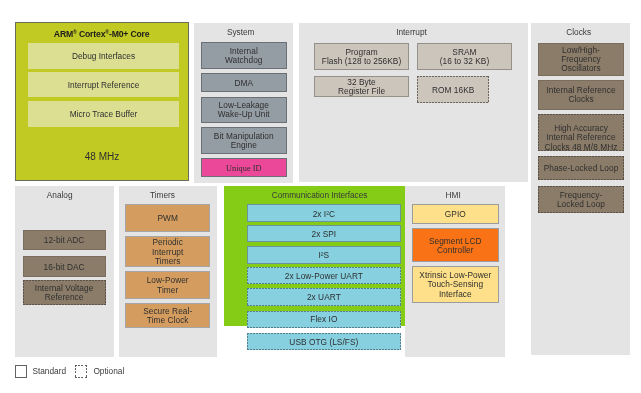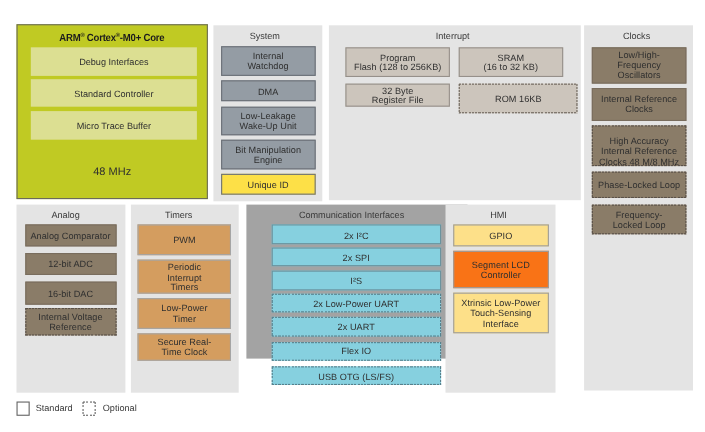--- a/index.html
+++ b/index.html
@@ -63,57 +63,57 @@
 </head>
 <body>
 
 <div id="stage">
     <div id="core" style="left: 15px; top: 21.5px; width: 174px; height: 159.5px; background: rgb(192, 202, 35);">
       <div id="core-title" style="top: 5.8px;"><span>ARM<sup>®</sup> Cortex<sup>®</sup>-M0+ Core</span></div>
       <div class="core-blk" style="left: 11.9px; top: 20.9px; width: 151.3px; height: 25.6px; background: rgb(220, 223, 146);">
         <span>Debug Interfaces</span>
       </div>
       <div class="core-blk" style="left: 11.9px; top: 49.4px; width: 151.3px; height: 25.6px; background: rgb(220, 223, 146);">
-        <span>Standard Controller</span>
+        <span>Interrupt Reference</span>
       </div>
       <div class="core-blk" style="left: 11.9px; top: 78.7px; width: 151.3px; height: 25.6px; background: rgb(220, 223, 146);">
         <span>Micro Trace Buffer</span>
       </div>
       <div id="core-freq" style="top: 128px;">48 MHz</div>
     </div>
     <div class="panel" style="left: 194px; top: 22.5px; width: 99px; height: 160px; background: rgb(228, 228, 228);">
       <div class="panel-title" style="top: 4.2px; transform: translateX(-2.8px);">System</div>
       <div class="blk" style="left: 7px; top: 19.8px; width: 85.5px; height: 26.4px; background: rgb(148, 156, 164); border-color: rgb(107, 112, 119); --bc: #6b7077;">
         <span>Internal<br>Watchdog</span>
       </div>
       <div class="blk" style="left: 7px; top: 50.5px; width: 85.5px; height: 19.2px; background: rgb(148, 156, 164); border-color: rgb(107, 112, 119); --bc: #6b7077;">
         <span>DMA</span>
       </div>
       <div class="blk" style="left: 7px; top: 74px; width: 85.5px; height: 26.4px; background: rgb(148, 156, 164); border-color: rgb(107, 112, 119); --bc: #6b7077;">
         <span>Low-Leakage<br>Wake-Up Unit</span>
       </div>
       <div class="blk" style="left: 7px; top: 104.7px; width: 85.5px; height: 26.4px; background: rgb(148, 156, 164); border-color: rgb(107, 112, 119); --bc: #6b7077;">
         <span>Bit Manipulation<br>Engine</span>
       </div>
-      <div class="blk" style="left: 7px; top: 135.4px; width: 85.5px; height: 19.2px; background: #fde047; border-color: rgb(107, 112, 119); --bc: #6b7077;">
+      <div class="blk" style="left: 7px; top: 135.4px; width: 85.5px; height: 19.2px; background: #ec4899; border-color: rgb(107, 112, 119); font-family: Liberation Serif, serif; --bc: #6b7077;">
         <span>Unique ID</span>
       </div>
     </div>
     <div class="panel" style="left: 298.5px; top: 22.5px; width: 229px; height: 159px; background: rgb(228, 228, 228);">
       <div class="panel-title" style="top: 4.2px; transform: translateX(-1.5px);">Interrupt</div>
       <div class="blk" style="left: 15.8px; top: 20.5px; width: 94.5px; height: 26.7px; background: rgb(204, 197, 188); border-color: rgb(150, 144, 138); --bc: #96908a;">
         <span>Program<br>Flash (128 to 256KB)</span>
       </div>
       <div class="blk" style="left: 118.7px; top: 20.5px; width: 94.5px; height: 26.7px; background: rgb(204, 197, 188); border-color: rgb(150, 144, 138); --bc: #96908a;">
         <span>SRAM<br>(16 to 32 KB)</span>
       </div>
       <div class="blk" style="left: 15.8px; top: 53.7px; width: 94.5px; height: 21px; background: rgb(204, 197, 188); border-color: rgb(150, 144, 138); --bc: #96908a;">
         <span>32 Byte<br>Register File</span>
       </div>
-      <div class="blk dashed" style="left: 118.7px; top: 53.7px; width: 108px; height: 26.7px; background: rgb(204, 197, 188); border-color: rgb(150, 144, 138); --bc: #6d655c;">
+      <div class="blk dashed" style="left: 118.7px; top: 53.7px; width: 72px; height: 26.7px; background: rgb(204, 197, 188); border-color: rgb(150, 144, 138); --bc: #6d655c;">
         <span>ROM 16KB</span>
       </div>
     </div>
     <div class="panel" style="left: 531px; top: 22.5px; width: 99px; height: 332.5px; background: rgb(228, 228, 228);">
       <div class="panel-title" style="top: 4.2px; transform: translateX(-1.8px);">Clocks</div>
       <div class="blk" style="left: 7px; top: 20px; width: 86px; height: 33px; background: rgb(138, 124, 104); border-color: rgb(121, 109, 94); --bc: #796d5e;">
         <span>Low/High-<br>Frequency<br>Oscillators</span>
       </div>
       <div class="blk" style="left: 7px; top: 57.5px; width: 86px; height: 29.5px; background: rgb(138, 124, 104); border-color: rgb(121, 109, 94); --bc: #796d5e;">
         <span>Internal Reference<br>Clocks</span>
@@ -123,23 +123,20 @@
       </div>
       <div class="blk dashed" style="left: 7px; top: 133.3px; width: 86px; height: 24.6px; background: rgb(138, 124, 104); border-color: rgb(121, 109, 94); --bc: #5a5149;">
         <span>Phase-Locked Loop</span>
       </div>
       <div class="blk dashed" style="left: 7px; top: 163.8px; width: 86px; height: 26.3px; background: rgb(138, 124, 104); border-color: rgb(121, 109, 94); --bc: #5a5149;">
         <span>Frequency-<br>Locked Loop</span>
       </div>
     </div>
     <div class="panel" style="left: 14.9px; top: 185.7px; width: 98.7px; height: 171px; background: rgb(228, 228, 228);">
       <div class="panel-title" style="top: 4.2px; transform: translateX(-4.6px);">Analog</div>
-      <div class="blk" style="left: 7.7px; top: 18.6px; width: 83px; height: 20px; background: rgb(138, 124, 104); border-color: rgb(121, 109, 94); --bc: #796d5e;">
-        <span>Analog Comparator</span>
-      </div>
       <div class="blk" style="left: 7.7px; top: 44.5px; width: 83px; height: 20.1px; background: rgb(138, 124, 104); border-color: rgb(121, 109, 94); --bc: #796d5e;">
         <span>12-bit ADC</span>
       </div>
       <div class="blk" style="left: 7.7px; top: 70.7px; width: 83px; height: 20.8px; background: rgb(138, 124, 104); border-color: rgb(121, 109, 94); --bc: #796d5e;">
         <span>16-bit DAC</span>
       </div>
       <div class="blk dashed" style="left: 7.7px; top: 94.5px; width: 83px; height: 24.5px; background: rgb(138, 124, 104); border-color: rgb(121, 109, 94); --bc: #5a5149;">
         <span>Internal Voltage<br>Reference</span>
       </div>
     </div>
@@ -151,21 +148,21 @@
       <div class="blk" style="left: 6.7px; top: 50.3px; width: 85px; height: 31px; background: rgb(212, 157, 95); border-color: rgb(165, 165, 165); --bc: #a5a5a5;">
         <span>Periodic<br>Interrupt<br>Timers</span>
       </div>
       <div class="blk" style="left: 6.7px; top: 85.6px; width: 85px; height: 27.3px; background: rgb(212, 157, 95); border-color: rgb(165, 165, 165); --bc: #a5a5a5;">
         <span>Low-Power<br>Timer</span>
       </div>
       <div class="blk" style="left: 6.7px; top: 117.1px; width: 85px; height: 24.8px; background: rgb(212, 157, 95); border-color: rgb(165, 165, 165); --bc: #a5a5a5;">
         <span>Secure Real-<br>Time Clock</span>
       </div>
     </div>
-    <div class="panel" style="left: 223.8px; top: 185.7px; width: 200.8px; height: 140px; background: #a3a3a3; padding-left: 36px;">
+    <div class="panel" style="left: 223.8px; top: 185.7px; width: 200.8px; height: 140px; background: #84cc16; padding-left: 36px;">
       <div class="panel-title" style="top: 4.2px; transform: translateX(-4.6px);">Communication Interfaces</div>
       <div class="blk" style="left: 23.3px; top: 18.8px; width: 153.5px; height: 17.9px; background: rgb(134, 208, 223); border-color: rgb(106, 147, 158); --bc: #6a939e;">
         <span>2x I²C</span>
       </div>
       <div class="blk" style="left: 23.3px; top: 39.7px; width: 153.5px; height: 16.3px; background: rgb(134, 208, 223); border-color: rgb(106, 147, 158); --bc: #6a939e;">
         <span>2x SPI</span>
       </div>
       <div class="blk" style="left: 23.3px; top: 60.1px; width: 153.5px; height: 17.9px; background: rgb(134, 208, 223); border-color: rgb(106, 147, 158); --bc: #6a939e;">
         <span>I²S</span>
       </div>

